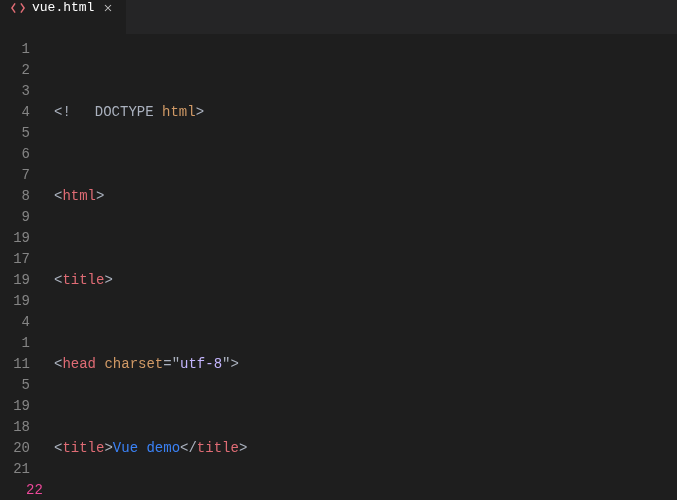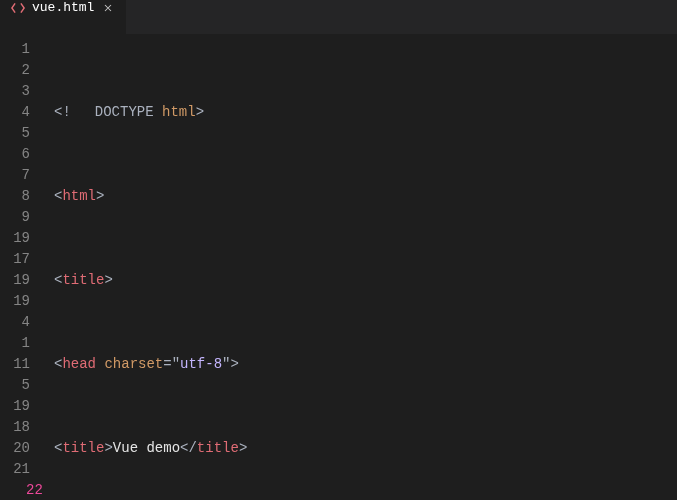--- a/index.html
+++ b/index.html
@@ -61,21 +61,21 @@
     white-space: pre;
     padding-left: 6px;
   }
   .row { height: 21px; display: flex; align-items: center; }
   
   .pun { color: #abb2bf; }   
   .tag { color: #e06c75; }   
   .attr { color: #d19a66; }  
   .str { color: #c4b5fd; }
   .doctype { color: #abb2bf; margin-left: 24px; }  
-  .txt { color: #e5e5e5; }
+  .txt { color: #3b82f6; }
 </style>
 </head>
 <body>
 
 <div class="tab-bar">
   <div class="tab">
     <span class="file-icon">
       <svg viewBox="0 0 16 16">
           <path fill="#e06c75" d="M4.5 3L1 8l3.5 5 1.2-.8L2.8 8l2.9-4.2L4.5 3zm7 0l-1.2.8L13.2 8l-2.9 4.2 1.2.8L15 8l-3.5-5z"></path>
         </svg>

